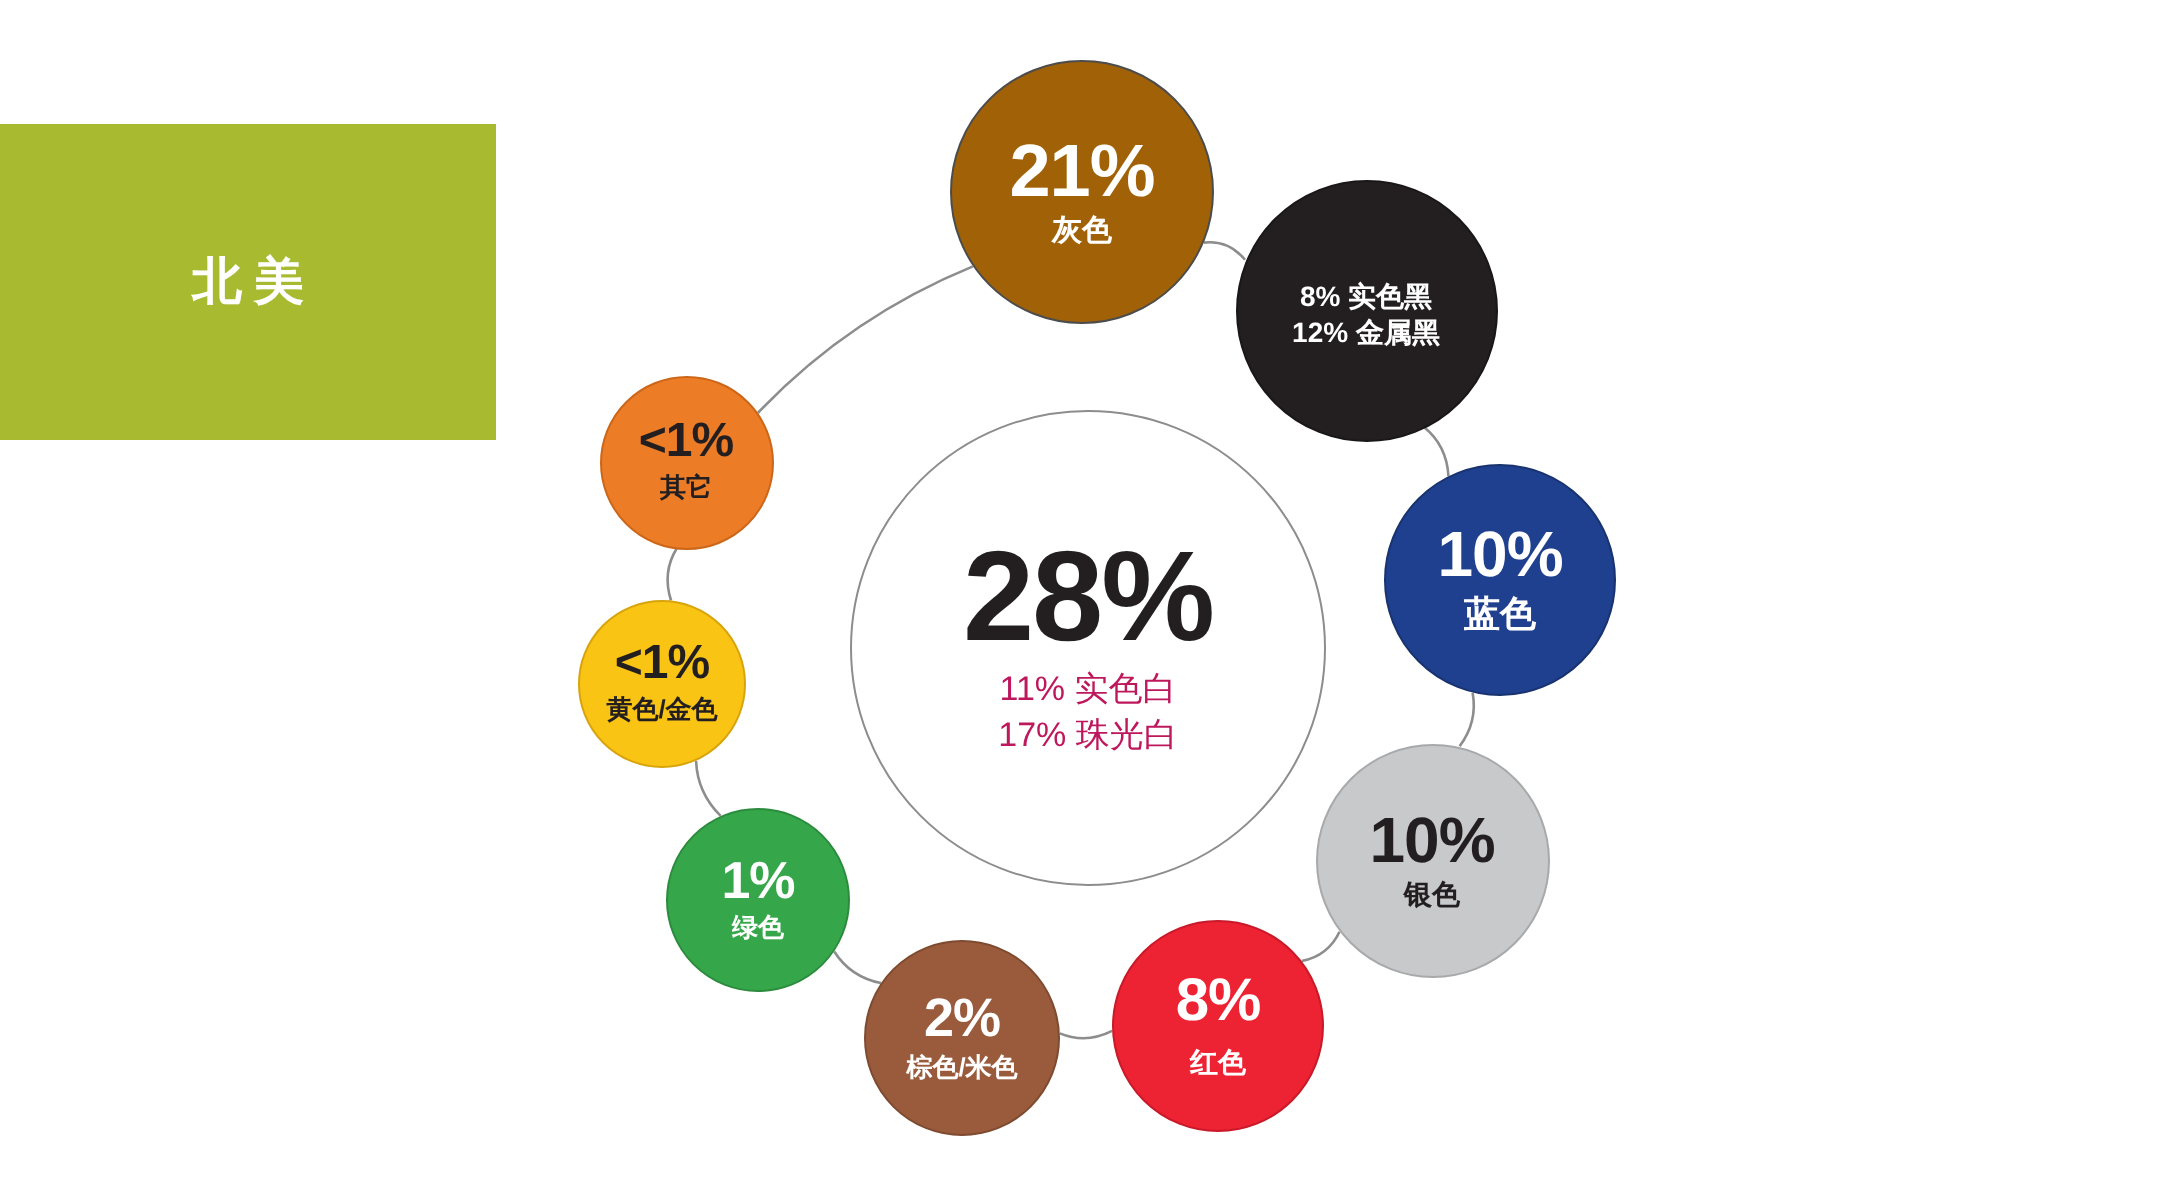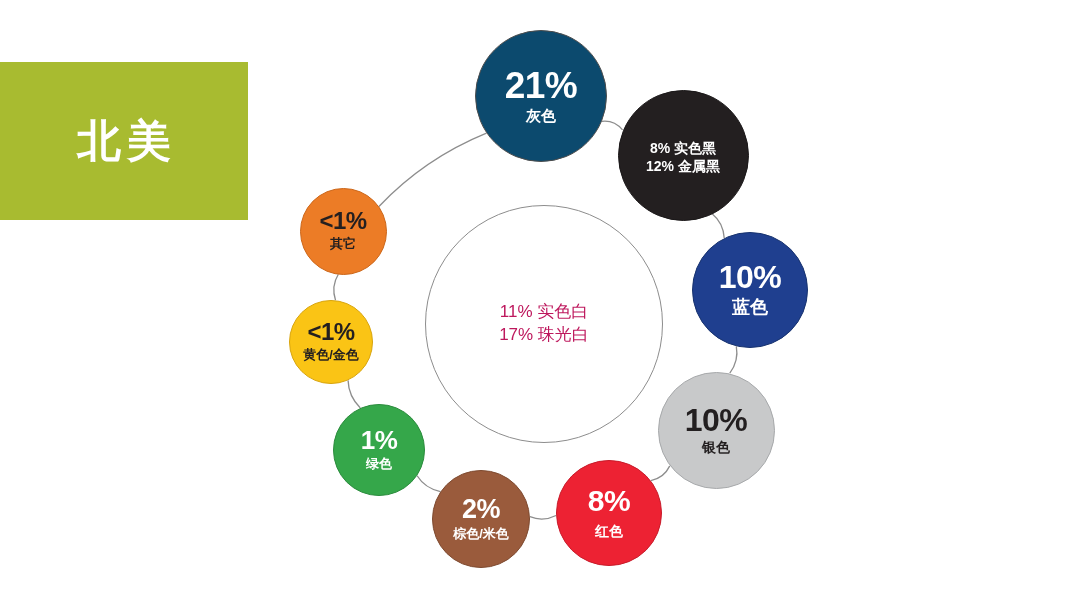--- a/index.html
+++ b/index.html
@@ -24,25 +24,26 @@
     top: 62px;
     width: 248px;
     height: 158px;
     background: #a8bb30;
     display: flex;
     align-items: center;
     justify-content: center;
   }
   #region-banner-label {
     color: #ffffff;
-    font-size: 44px;
+    font-size: 25px;
     font-weight: bold;
     letter-spacing: 6px;
     text-indent: 6px;
     line-height: 1;
+    font-family: Liberation Serif, serif;
   }
   
   #ring-svg {
     position: absolute;
     left: 0;
     top: 0;
     width: 1080px;
     height: 602px;
   }
   
@@ -119,21 +120,21 @@
         <path d="M 669.7764113607573 465.8556809070762 Q 663.9967250226027 477.9325040542736 650.8777811603396 480.5153660158113"></path>
         <path d="M 556.0581317583986 515.4816500738251 Q 542.9397960131697 522.0933227083875 529.9462555441221 516.7056442713692"></path>
         <path d="M 440.4141127567298 491.5448409824937 Q 425.2260335302476 488.5101251593348 417.1010370038863 475.7742309143937"></path>
         <path d="M 360.3176305615414 407.9646687634682 Q 348.556450625453 396.2433116383354 348.0578155742448 380.3800850420508"></path>
         <path d="M 335.51423740516384 300.2433040022343 Q 331.0108537179472 286.2020004875558 338.324539830366 274.24800656911447"></path>
         <path d="M 378.94088941212834 206.49484812809433 Q 424.462047744278 158.52141415404753 486.4689953747019 133.18023042633965"></path>
       </g>
   </svg>
 
   <div id="bubble-layer">
-      <div class="bubble" style="left: 475px; top: 30px; width: 132px; height: 132px; background: #0c4a6e; border: 1.3px solid rgb(76, 76, 76); color: rgb(255, 255, 255);">
+      <div class="bubble" style="left: 475px; top: 30px; width: 132px; height: 132px; background: #a16207; border: 1.3px solid rgb(76, 76, 76); color: rgb(255, 255, 255);">
         <div class="bubble-value" style="font-size: 37px;">21%</div>
         <div class="bubble-label" style="font-size: 15px; margin-top: 3px;">灰色</div>
       </div>
       <div class="bubble" style="left: 617.5px; top: 89.5px; width: 131px; height: 131px; background: rgb(35, 31, 32); border: 1.3px solid rgb(26, 23, 24); color: rgb(255, 255, 255);">
         <div class="bubble-sub" style="font-size: 14px; margin-top: 4px;">8% 实色黑</div>
         <div class="bubble-sub" style="font-size: 14px;">12% 金属黑</div>
       </div>
       <div class="bubble" style="left: 692px; top: 232px; width: 116px; height: 116px; background: rgb(31, 63, 143); border: 1.3px solid rgb(24, 51, 111); color: rgb(255, 255, 255);">
         <div class="bubble-value" style="font-size: 32px;">10%</div>
         <div class="bubble-label" style="font-size: 18px; margin-top: 3px;">蓝色</div>
@@ -158,17 +159,18 @@
         <div class="bubble-value" style="font-size: 24px;">&lt;1%</div>
         <div class="bubble-label" style="font-size: 13px; margin-top: 3px;">黄色/金色</div>
       </div>
       <div class="bubble" style="left: 299.5px; top: 187.5px; width: 87px; height: 87px; background: rgb(236, 124, 38); border: 1.3px solid rgb(204, 103, 26); color: rgb(35, 31, 32);">
         <div class="bubble-value" style="font-size: 24px;">&lt;1%</div>
         <div class="bubble-label" style="font-size: 13px; margin-top: 3px;">其它</div>
       </div>
     </div>
 
   <div id="center-hub">
+    <div id="center-hub-value">28%</div>
     <div class="hub-sub">11% 实色白</div>
     <div class="hub-sub">17% 珠光白</div>
   </div>
 
 </div>
 
 </body></html>

